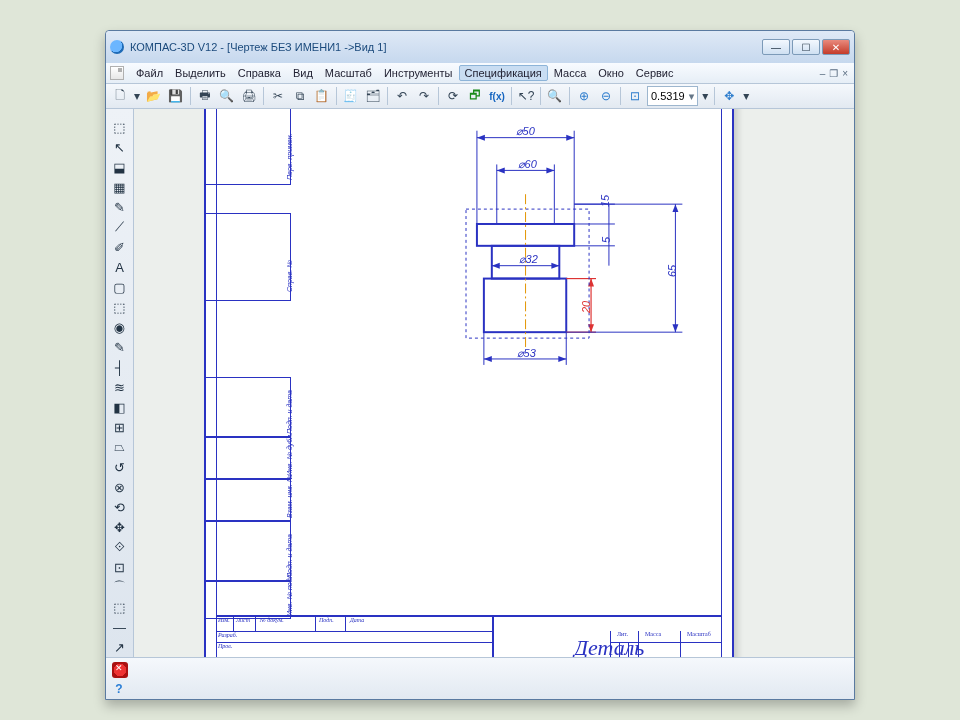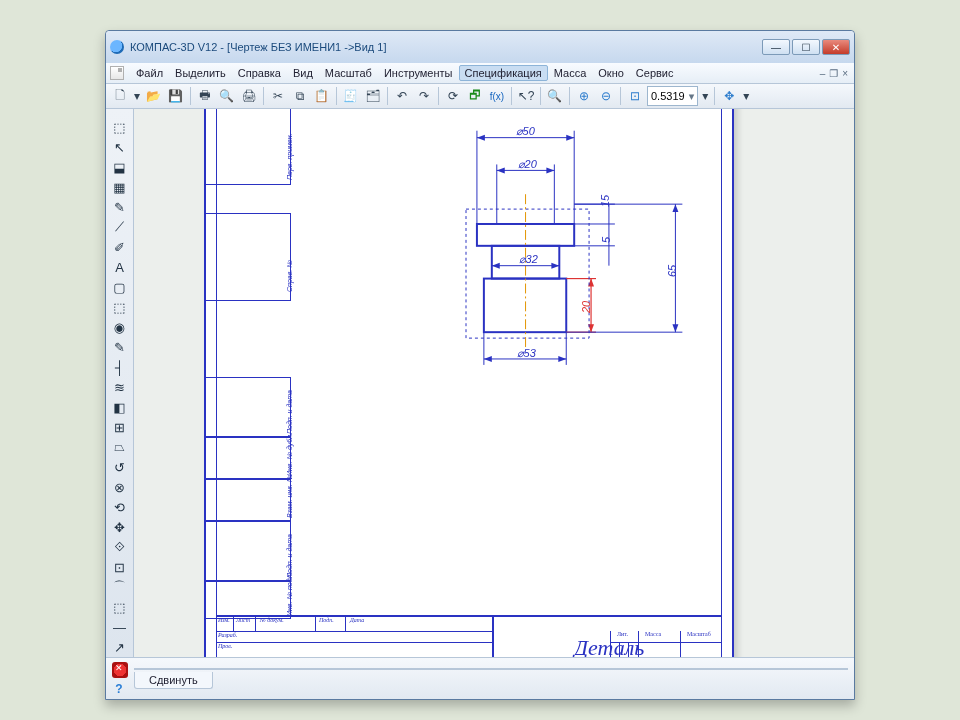--- a/index.html
+++ b/index.html
@@ -262,21 +262,21 @@
     <div class="tb-btn">📋</div>
     <div class="tb-sep"></div>
     <div class="tb-btn">🧾</div>
     <div class="tb-btn">🗂</div>
     <div class="tb-sep"></div>
     <div class="tb-btn">↶</div>
     <div class="tb-btn">↷</div>
     <div class="tb-sep"></div>
     <div class="tb-btn">⟳</div>
     <div class="tb-btn" style="color:#1a8a1a">🗗</div>
-    <div class="tb-btn" style="color:#1565c0;font-weight:normal;font-size:10px">f(x)</div>
+    <div class="tb-btn" style="color:#1565c0;font-weight:bold;font-size:10px">f(x)</div>
     <div class="tb-sep"></div>
     <div class="tb-btn">↖?</div>
     <div class="tb-sep"></div>
     <div class="tb-btn" style="color:#2e7dcd">🔍</div>
     <div class="tb-sep"></div>
     <div class="tb-btn" style="color:#2e7dcd">⊕</div>
     <div class="tb-btn" style="color:#2e7dcd">⊖</div>
     <div class="tb-sep"></div>
     <div class="tb-btn" style="color:#2e7dcd">⊡</div>
     <div class="zoom-box">
@@ -408,21 +408,21 @@
             <line x1="371" y1="114" x2="412" y2="114"></line>
             <line x1="371" y1="134" x2="412" y2="134"></line>
             <line x1="406" y1="114" x2="406" y2="134"></line>
 
             <line x1="356" y1="156" x2="412" y2="156"></line>
             <line x1="406" y1="134" x2="406" y2="176"></line>
           </g>
         </svg>
 
         <span class="dim-label" style="left:310px;top:34px">⌀50</span>
-        <span class="dim-label" style="left:312px;top:67px">⌀20</span>
+        <span class="dim-label" style="left:312px;top:67px">⌀60</span>
         <span class="dim-label" style="left:313px;top:162px">⌀32</span>
         <span class="dim-label" style="left:311px;top:256px">⌀53</span>
         <span class="dim-label" style="left:393px;top:116px;transform:rotate(-90deg);transform-origin:left top">15</span>
         <span class="dim-label" style="left:394px;top:152px;transform:rotate(-90deg);transform-origin:left top">5</span>
         <span class="dim-label" style="left:374px;top:222px;color:#d33;transform:rotate(-90deg);transform-origin:left top">20</span>
         <span class="dim-label" style="left:460px;top:186px;transform:rotate(-90deg);transform-origin:left top">65</span>
 
         <div class="titleblock">
           <div class="tb-left">
             <div class="tb-row" style="height:14px">
@@ -467,22 +467,16 @@
         </div>
       </div>
     </div>
   </div>
 
   <div class="command-panel">
     <div style="display:flex;flex-direction:column;gap:4px">
       <div class="stop-icon"></div>
       <div class="help-icon">?</div>
     </div>
-    <div style="display:flex;flex-direction:column;flex:1;gap:2px">
-      <div class="cp-field"></div>
-      <div style="display:flex">
-        <div class="tab">Сдвинуть</div>
-      </div>
-    </div>
   </div>
 
 
 </div>
 
 </body></html>

